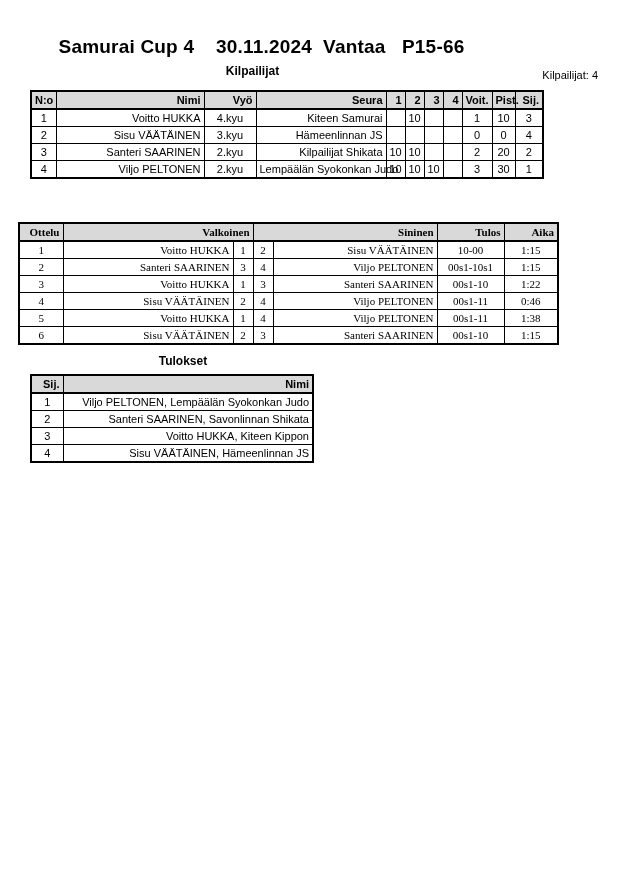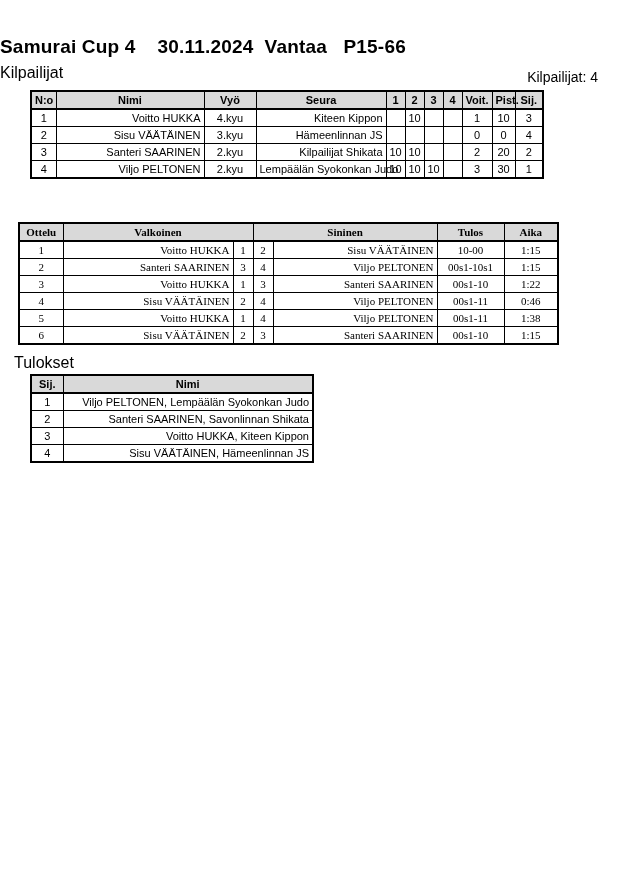--- a/index.html
+++ b/index.html
@@ -14,40 +14,41 @@
     height: 891px;
     background: #ffffff;
     margin: 0 auto;
     overflow: hidden;
   }
   .title {
     position: absolute;
     top: 36px;
     left: 0;
     width: 523px;
+    text-align: center;
     font-size: 19px;
     font-weight: bold;
     white-space: pre;
     letter-spacing: 0.2px;
   }
   .count-label {
     position: absolute;
     top: 69px;
     right: 32px;
-    font-size: 14px;
+    font-size: 11px;
   }
   .sec-heading {
     position: absolute;
-    font-size: 16px;
-    font-weight: normal;
-    text-align: left;
+    font-size: 12px;
+    font-weight: bold;
+    text-align: center;
   }
   #heading-kilpailijat { top: 64px;  left: 0px;  width: 505px; }
   #heading-ottelut     { top: 204px; left: 18px; width: 539px; }
-  #heading-tulokset    { top: 354px; left: 14px; width: 282px; }
+  #heading-tulokset    { top: 354px; left: 42px; width: 282px; }
 
   table {
     position: absolute;
     border-collapse: collapse;
     table-layout: fixed;
     background: #fff;
     border: 2px solid #000;
   }
   #table-kilpailijat { top: 90px;  left: 30px; width: 512px; }
   #table-ottelut     { top: 222px; left: 18px; width: 539px; font-family: Liberation Serif, serif; }
@@ -58,21 +59,21 @@
     font-size: 11px;
     height: 17px;
     padding: 0 3px;
     white-space: nowrap;
     overflow: visible;
     line-height: 16px;
   }
   thead th {
     background: #d9d9d9;
     font-weight: bold;
-    text-align: center;
+    text-align: right;
     border-bottom: 2px solid #000;
   }
   td.l { text-align: right; }
   td.c { text-align: center; }
 </style>
 </head>
 <body>
 
 <div class="page">
 
@@ -109,21 +110,21 @@
         <th>Voit.</th>
         <th>Pist.</th>
         <th>Sij.</th>
       </tr>
     </thead>
     <tbody>
         <tr>
           <td class="c">1</td>
           <td class="l">Voitto HUKKA</td>
           <td class="c">4.kyu</td>
-          <td class="l">Kiteen Kippon</td>
+          <td class="l">Kiteen Samurai</td>
           <td class="c"></td>
           <td class="c">10</td>
           <td class="c"></td>
           <td class="c"></td>
           <td class="c">1</td>
           <td class="c">10</td>
           <td class="c">3</td>
         </tr>
         <tr>
           <td class="c">2</td>

